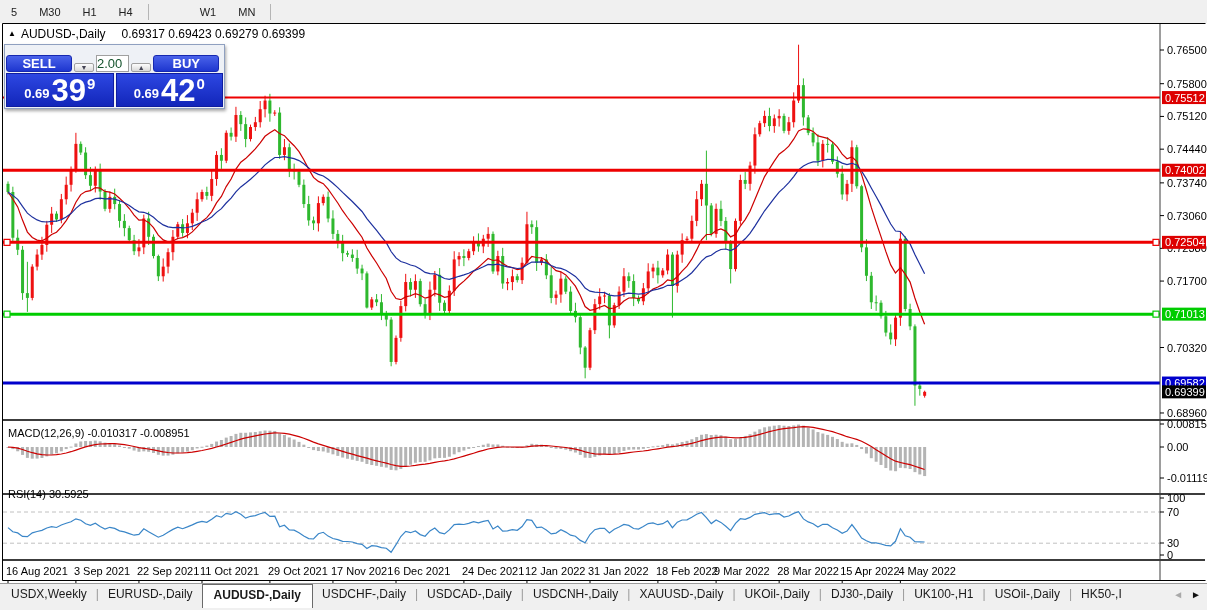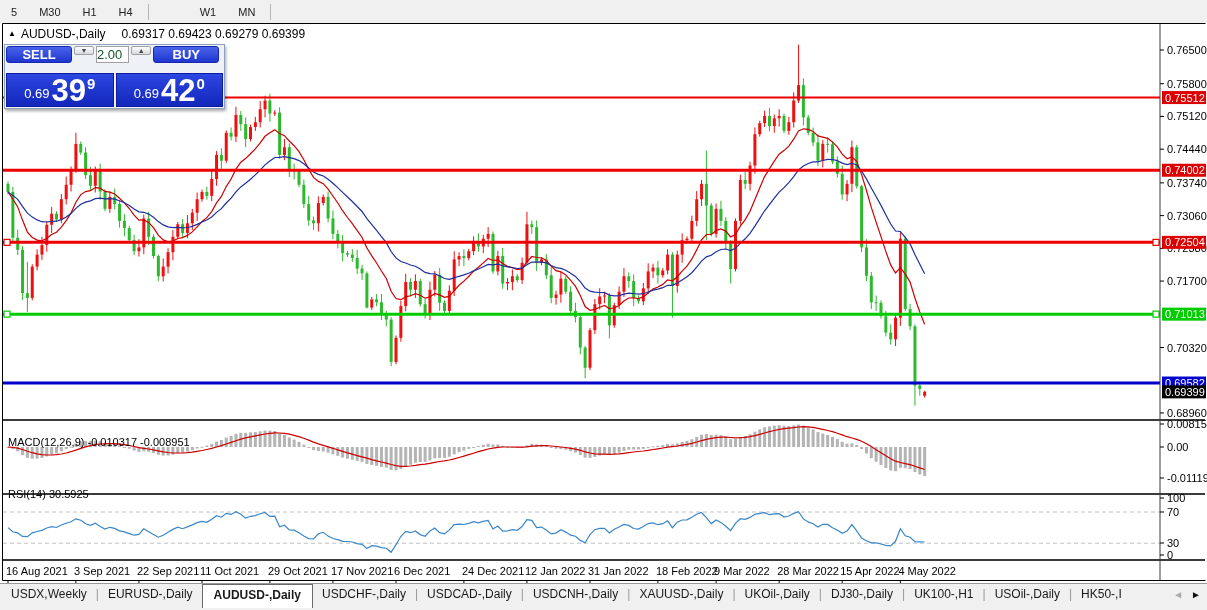--- a/index.html
+++ b/index.html
@@ -10,27 +10,27 @@
   .tf-btn.active{background:#fbfbfb;border:1px solid #b5b5b5;border-radius:2px;margin-top:48px;}
   .tf-sep{width:1px;height:16px;background:#b5b5b5;margin:0 4px;}
   
   #chart-svg{position:absolute;left:0;top:0;}
   
   #chart-header{position:absolute;left:8px;top:27px;font-size:12px;color:#000;white-space:nowrap;z-index:5;}
   #chart-header .arrow{font-size:8px;vertical-align:2px;margin-right:5px;}
   #chart-header .ohlc{margin-left:16px;}
   
   #trade-widget{position:absolute;left:4px;top:44px;width:219px;height:63px;background:#eef1f6;border:1px solid #8fa0c0;box-shadow:1px 2px 3px rgba(0,0,0,.35);z-index:6;}
-  #tw-row1{display:flex;align-items:flex-start;height:26px;padding:1px 18px 0 1px;gap:2px;}
+  #tw-row1{display:flex;align-items:flex-end;height:26px;padding:1px 18px 0 1px;gap:2px;}
   .tw-btn{flex:0 0 64px;background:linear-gradient(#4a63ea,#1e36cf);color:#fff;font-size:13px;font-weight:bold;border:1px solid #1628b0;border-radius:3px;display:flex;align-items:center;justify-content:center;}
   .tw-spin{flex:0 0 18px;background:linear-gradient(#fdfdfd,#d9d9d9);border:1px solid #a0a0a0;border-radius:2px;font-size:7px;color:#445;display:flex;align-items:center;justify-content:center;}
   #tw-volume{flex:1 1 auto;background:#fff;border:1px solid #a0a0a0;font-size:13px;color:#14532d;text-align:right;padding:0 6px 0 0;display:flex;align-items:center;justify-content:flex-end;}
   #tw-row2{display:flex;height:34px;padding:1px;gap:2px;}
   .tw-price{flex:1 1 50%;background:linear-gradient(#2d47e2,#1226ba);border:1px solid #0e1da0;color:#fff;display:flex;align-items:flex-end;justify-content:center;overflow:hidden;}
-  .tw-price .small{font-size:13px;font-weight:normal;margin:0 2px 5px 0;}
+  .tw-price .small{font-size:13px;font-weight:bold;margin:0 2px 5px 0;}
   .tw-price .big{font-size:31px;font-weight:bold;line-height:30px;}
   .tw-price .sup{font-size:15px;font-weight:bold;margin:1px 0 14px 1px;}
   
   .pane-label{position:absolute;left:8px;font-size:11px;color:#000;z-index:4;white-space:nowrap;}
   
   #tabbar{position:absolute;left:0;top:583px;width:1207px;height:27px;background:#f0f0f0;border-top:1px solid #9a9a9a;display:flex;align-items:flex-start;z-index:6;overflow:hidden;}
   #tabs-wrap{display:flex;align-items:flex-start;flex:1 1 auto;overflow:hidden;padding-left:2px;}
   .tab{font-size:12px;color:#1a1a1a;padding:3px 9px 4px 9px;white-space:nowrap;}
   .tab.active{background:#fff;border:1px solid #6a6a6a;border-bottom:none;font-weight:bold;margin-top:0px;padding:3px 11px 6px 11px;}
   .tab-sep{color:#999;font-size:12px;padding:3px 0 0 0;}
@@ -760,21 +760,21 @@
         <span class="sup">9</span>
       </div>
       <div class="tw-price">
         <span class="small">0.69</span>
         <span class="big">42</span>
         <span class="sup">0</span>
       </div>
     </div>
   </div>
 
-  <div class="pane-label" style="top:436px">MACD(12,26,9) -0.010317 -0.008951</div>
+  <div class="pane-label" style="top:427px">MACD(12,26,9) -0.010317 -0.008951</div>
   <div class="pane-label" style="top:488px">RSI(14) 30.5925</div>
 
   <div id="tabbar">
     <div id="tabs-wrap">
         <span class="tab">USDX,Weekly</span>
         <span class="tab-sep">|</span>
         <span class="tab">EURUSD-,Daily</span>
         <span class="tab active">AUDUSD-,Daily</span>
         <span class="tab">USDCHF-,Daily</span>
         <span class="tab-sep">|</span>

